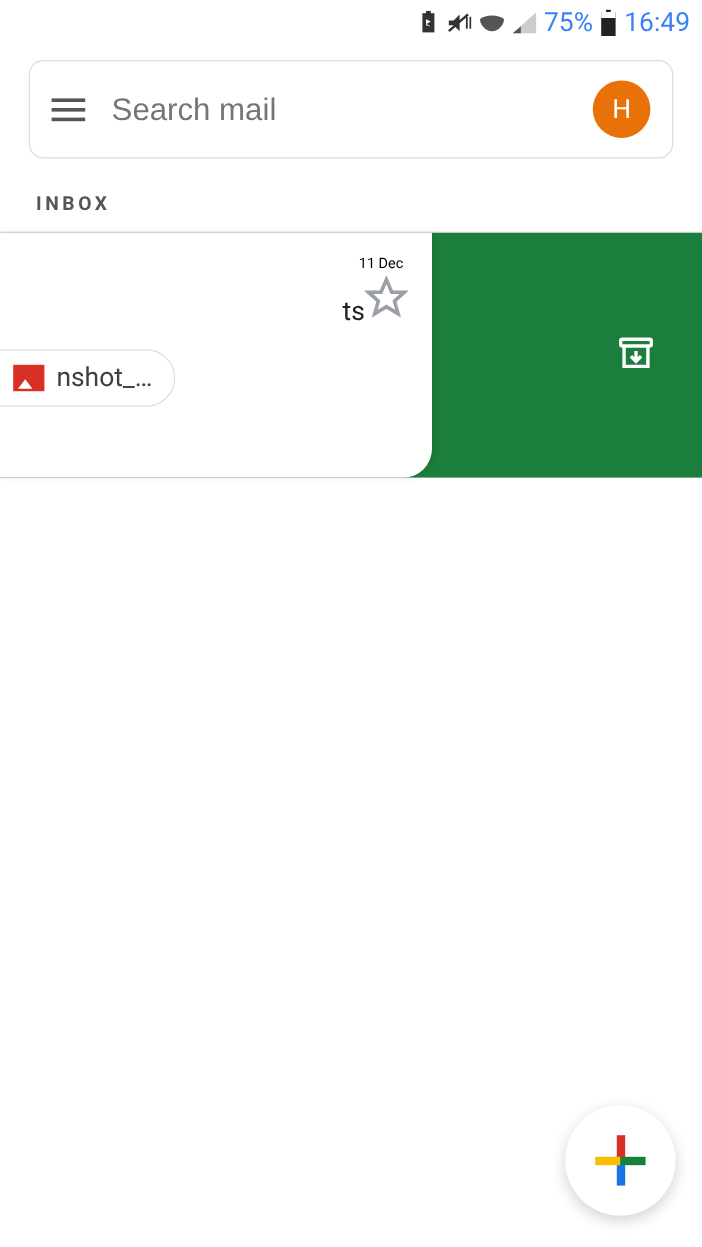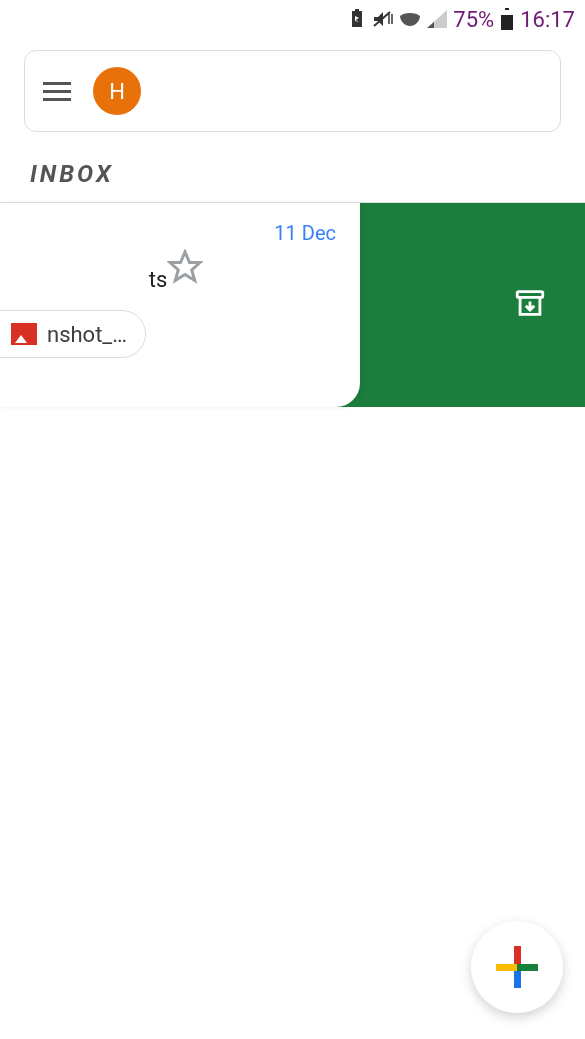--- a/index.html
+++ b/index.html
@@ -17,21 +17,21 @@
     }
     
     .status-bar {
       height: 38px;
       display: flex;
       justify-content: flex-end;
       align-items: center;
       padding: 0 10px;
       gap: 6px;
       font-size: 22px;
-      color: #701a75;
+      color: #3b82f6;
     }
     .status-icon {
       display: inline-flex;
       align-items: center;
     }
     .status-text {
       font-size: 22px;
       font-weight: 400;
     }
     
@@ -73,25 +73,24 @@
       color: #fff;
       display: flex;
       align-items: center;
       justify-content: center;
       font-size: 22px;
       font-weight: 400;
     }
     
     .section-label {
       margin: 28px 0 0 30px;
-      font-size: 24px;
+      font-size: 16px;
       font-weight: 700;
       letter-spacing: 3px;
       color: #555;
-      font-style: italic;
     }
     
     .email-row {
       position: relative;
       margin-top: 14px;
       height: 205px;
       border-top: 1px solid #e0e0e0;
     }
     .swipe-bg {
       position: absolute;
@@ -120,22 +119,22 @@
       box-shadow: 2px 0 6px rgba(0,0,0,0.08);
       padding: 18px 20px 10px 0;
       overflow: hidden;
     }
     .email-top {
       display: flex;
       justify-content: space-between;
       align-items: flex-start;
     }
     .email-date {
-      color: #3b82f6;
-      font-size: 20px;
+      color: #000000;
+      font-size: 12px;
       margin-left: auto;
       margin-right: 4px;
     }
     .email-subject-partial {
       color: #202124;
       font-size: 22px;
       margin-top: 22px;
     }
     .star {
       color: #9aa0a6;
@@ -240,29 +239,30 @@
       </svg>
   </span>
   <span class="status-text">75%</span>
   <span class="status-icon">
     <svg width="14" height="22" viewBox="0 0 14 22">
         <rect x="1" y="2" width="12" height="20" fill="#222"></rect>
         <rect x="1" y="2" width="12" height="5" fill="#fff"></rect>
         <rect x="5" y="0" width="4" height="2" fill="#222"></rect>
       </svg>
   </span>
-  <span class="status-text">16:17</span>
+  <span class="status-text">16:49</span>
 </div>
 
 <div class="search-container">
   <div class="hamburger">
     <span></span>
       <span></span>
       <span></span>
   </div>
+  <input class="search-input" type="text" placeholder="Search mail" style="">
   <div class="avatar">
     <span>H</span>
   </div>
 </div>
 
 <div class="section-label">INBOX</div>
 
 <div class="email-row">
   <div class="swipe-bg">
     <span class="archive-icon">
@@ -270,21 +270,21 @@
         <rect x="3" y="4" width="18" height="4" rx="1"></rect>
         <path d="M5 8 L5 20 L19 20 L19 8"></path>
         <path d="M12 11 L12 17 M9 14 L12 17 L15 14"></path>
       </svg>
     </span>
   </div>
   <div class="email-card">
     <div class="email-top">
       <span class="email-date">11 Dec</span>
     </div>
-    <div style="display:flex;justify-content:center;align-items:center;margin-left:12px;">
+    <div style="display:flex;justify-content:flex-end;align-items:center;margin-left:12px;">
       <div class="email-subject-partial">ts</div>
       <span class="star">
         <svg width="36" height="36" viewBox="0 0 24 24" fill="none" stroke="#9aa0a6" stroke-width="2">
           <polygon points="12,2 15,9 22,9 16.5,14 18.5,21 12,17 5.5,21 7.5,14 2,9 9,9"></polygon>
         </svg>
       </span>
     </div>
     <div class="attachments">
       <div class="chip first">
         <span class="img-icon"></span>

